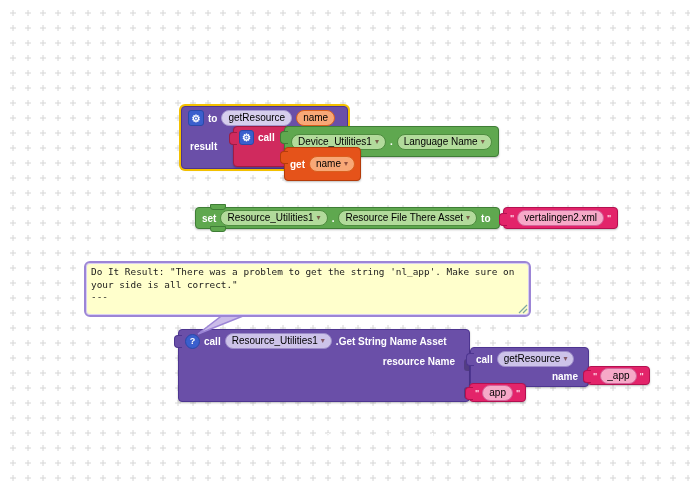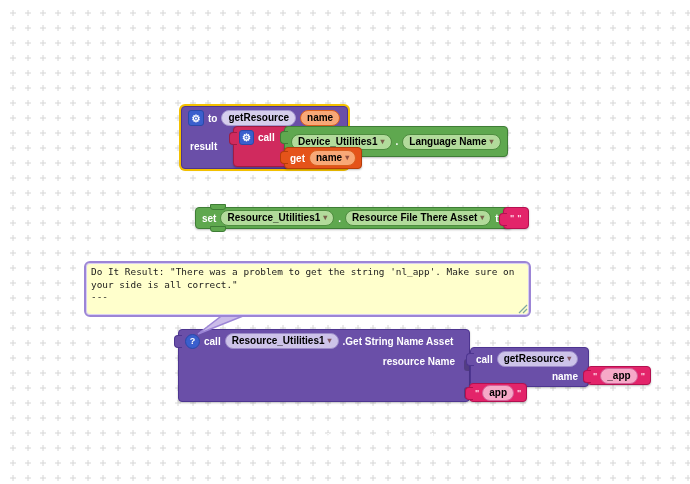--- a/index.html
+++ b/index.html
@@ -15,21 +15,21 @@
 
   .purple{background:#6A4FA8;border:1px solid #4d3590;}
   .crimson{background:#D02A5E;border:1px solid #9e1c44;}
   .pinkstr{background:#E3246A;border:1px solid #b31050;}
   .green{background:#5FA84F;border:1px solid #3f7d36;}
   .orange{background:#E5531A;border:1px solid #b53c0a;}
 
   .selected{box-shadow:0 0 0 2px #F3C000,0 1px 2px rgba(0,0,0,.3);}
 
   .pill{display:inline-flex;align-items:center;gap:3px;border-radius:9px;
-        padding:1px 6px;color:#000;font-weight:bold;font-size:10px;line-height:12px;}
+        padding:1px 6px;color:#000;font-weight:normal;font-size:10px;line-height:12px;}
   .pill-purple{background:#CDC3E9;border:1px solid #9c8cc9;}
   .pill-field{background:#D6CEED;border:1px solid #a79ad1;}
   .pill-green{background:#B2DB9B;border:1px solid #4e8c3f;}
   .pill-orange{background:#F8A877;border:1px solid #d95f1e;}
   .pill-pink{background:#F6A9C8;border:1px solid #d4639a;}
 
   .dd{font-size:8px;color:rgba(90,30,30,.65);line-height:8px;}
 
   .gear{display:inline-flex;align-items:center;justify-content:center;
         width:14px;height:14px;border-radius:3px;background:#3A5FCD;
@@ -92,21 +92,21 @@
       <span>Device_Utilities1</span>
       <span class="dd">▾</span>
     </span>
     <span>.</span>
     <span class="pill pill-green">
       <span>Language Name</span>
       <span class="dd">▾</span>
     </span>
   </div>
 
-  <div class="block orange hrow" style="left:284px;top:147px;height:22px;padding:10px 5px;z-index:3">
+  <div class="block orange hrow" style="left:284px;top:147px;height:34px;padding:10px 5px;z-index:3">
     <span class="plug po" style="top:3px;"></span>
     <span>get</span>
     <span class="pill pill-orange">
       <span>name</span>
       <span class="dd">▾</span>
     </span>
   </div>
 
   <div class="block green hrow" style="left:195px;top:207px;height:22px;min-width:305px;z-index:1">
     <span class="ntab" style="left:14px;top:-4px;"></span>
@@ -120,20 +120,21 @@
     <span class="pill pill-green">
       <span>Resource File There Asset</span>
       <span class="dd">▾</span>
     </span>
     <span>to</span>
   </div>
 
   <div class="block pinkstr hrow" style="left:503px;top:207px;height:22px;padding:2px 6px;gap:3px;z-index:2">
     <span class="plug ps"></span>
     <span class="quote">"</span>
+    <span class="pill pill-pink">vertalingen2.xml</span>
     <span class="quote">"</span>
   </div>
 
   <div class="bubble">
     <pre>Do It Result: "There was a problem to get the string 'nl_app'. Make sure on
 your side is all correct."
 ---</pre>
     <svg width="10" height="10" style="position:absolute;right:1px;bottom:1px;">
       <path d="M1 9 L9 1 M5 9 L9 5" stroke="#7fa8a0" stroke-width="1.2" fill="none"></path>
     </svg>

